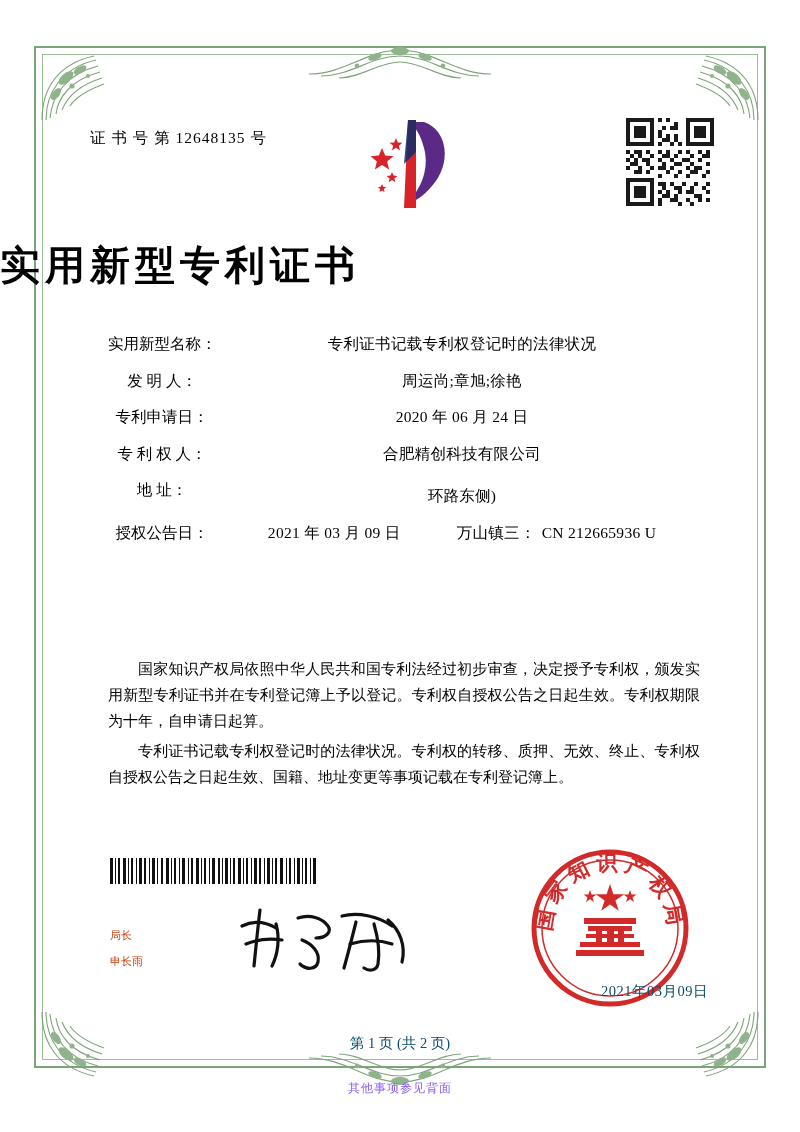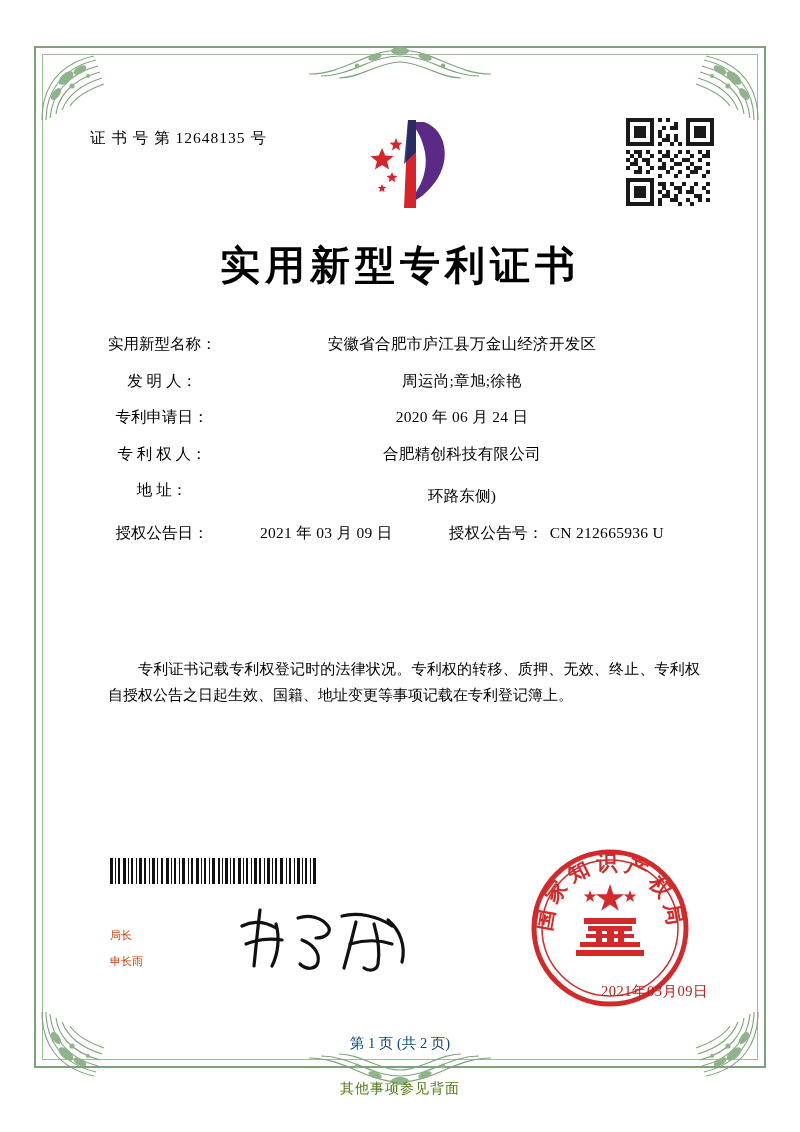--- a/index.html
+++ b/index.html
@@ -96,21 +96,21 @@
     top: 118px;
     width: 88px;
     height: 88px;
   }
 
   
   .title {
     position: absolute;
     left: 0; right: 0;
     top: 238px;
-    text-align: center;
+    text-align: left;
     font-size: 40px;
     font-weight: bold;
     letter-spacing: 5px;
     font-family: "Liberation Serif", serif;
     color: #000;
   }
 
   
   .fields {
     position: absolute;
@@ -195,40 +195,40 @@
     right: 108px;
     top: 846px;
     width: 164px;
     height: 164px;
   }
   .seal-date {
     position: absolute;
     right: 92px;
     top: 982px;
     font-size: 14.5px;
-    color: #b91c1c;
+    color: #0c4a6e;
     letter-spacing: 0.5px;
   }
 
   
   .page-no {
     position: absolute;
     left: 0; right: 0;
     top: 1034px;
     text-align: center;
     font-size: 14.5px;
     color: #0c4a6e;
   }
   .footnote {
     position: absolute;
     left: 0; right: 0;
     top: 1080px;
     text-align: center;
-    font-size: 14px;
-    color: #4d7c0f;
+    font-size: 12px;
+    color: #8b5cf6;
     letter-spacing: 1px;
   }
 </style>
 </head>
 <body>
 
 <div class="cert-page">
 
   <div class="border-outer"></div>
   <div class="border-inner"></div>
@@ -457,21 +457,21 @@
           <rect x="32" y="42" width="2" height="2"></rect>
       </g>
     </svg>
   </div>
 
   <div class="title">实用新型专利证书</div>
 
   <div class="fields">
     <div class="field-row">
       <div class="field-label">实用新型名称：</div>
-      <div class="field-value">安徽省合肥市庐江县万金山经济开发区</div>
+      <div class="field-value">专利证书记载专利权登记时的法律状况</div>
     </div>
     <div class="field-row">
       <div class="field-label">发 明 人：</div>
       <div class="field-value">周运尚;章旭;徐艳</div>
     </div>
     <div class="field-row">
       <div class="field-label">专利申请日：</div>
       <div class="field-value">2020 年 06 月 24 日</div>
     </div>
     <div class="field-row">
@@ -482,27 +482,28 @@
       <div class="field-label">地 址：</div>
       <div class="field-value">
         <span class="line2">环路东侧)</span>
       </div>
     </div>
     <div class="field-row">
       <div class="field-label">授权公告日：</div>
       <div class="field-value">
         <span>2021 年 03 月 09 日</span>
         <span class="inline-sub">
-          <span class="sub-label">授权公告号：</span><span>CN 212665936 U</span>
+          <span class="sub-label">万山镇三：</span><span>CN 212665936 U</span>
         </span>
       </div>
     </div>
   </div>
 
   <div class="paragraphs">
+    <p>国家知识产权局依照中华人民共和国专利法经过初步审查，决定授予专利权，颁发实用新型专利证书并在专利登记簿上予以登记。专利权自授权公告之日起生效。专利权期限为十年，自申请日起算。</p>
     <p>专利证书记载专利权登记时的法律状况。专利权的转移、质押、无效、终止、专利权自授权公告之日起生效、国籍、地址变更等事项记载在专利登记簿上。</p>
   </div>
 
   <div class="barcode">
     <svg width="210" height="26" viewBox="0 0 210 26" shape-rendering="crispEdges">
       <rect width="210" height="26" fill="#fff"></rect>
       <g fill="#111">
         <rect x="0" y="0" width="3" height="26"></rect>
           <rect x="5" y="0" width="1" height="26"></rect>
         <rect x="8" y="0" width="2" height="26"></rect>

